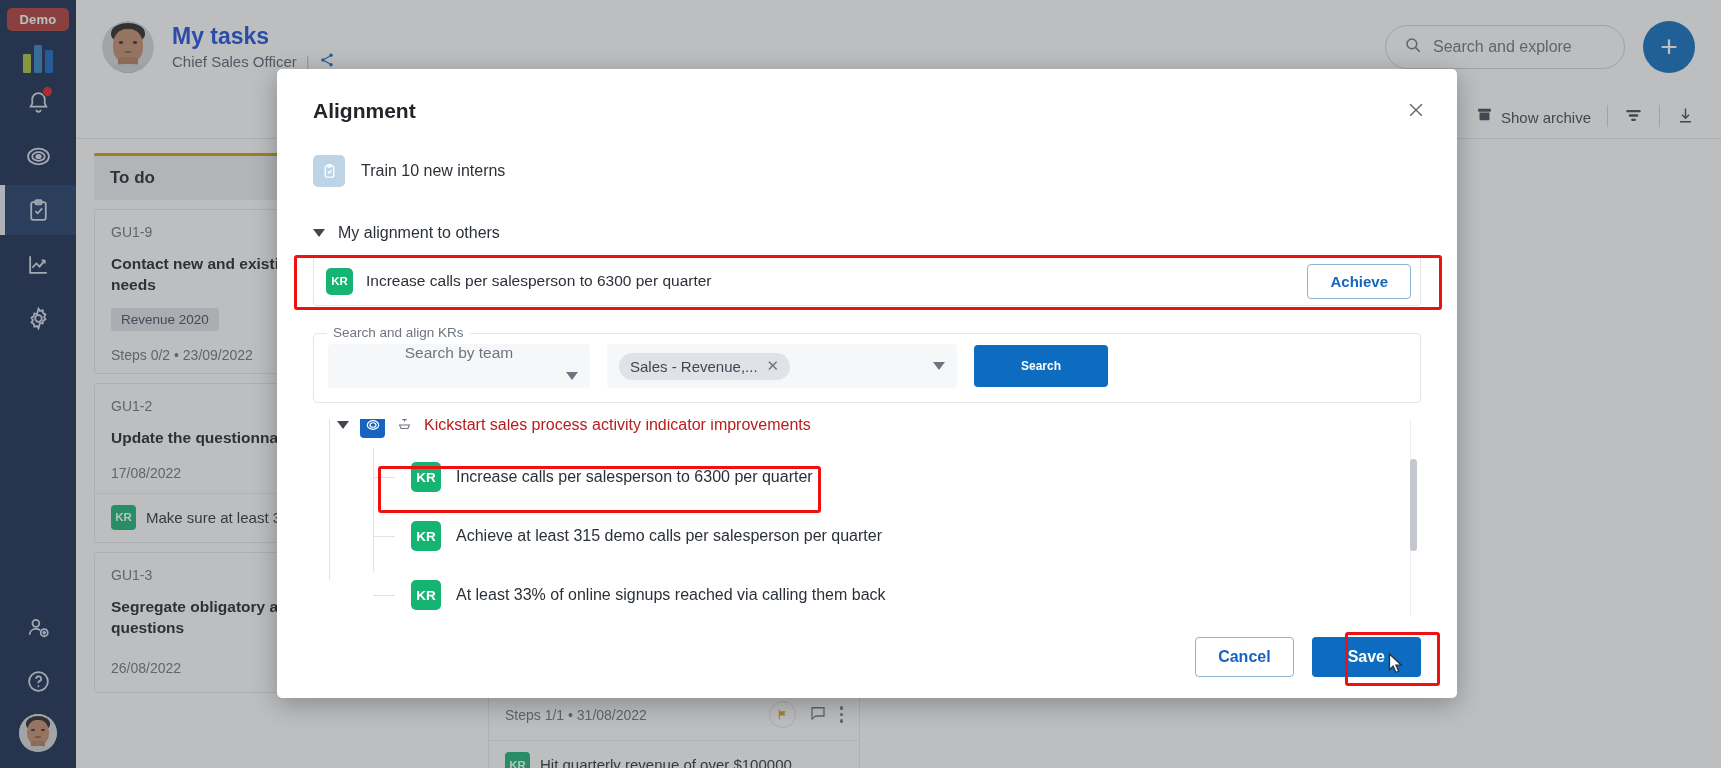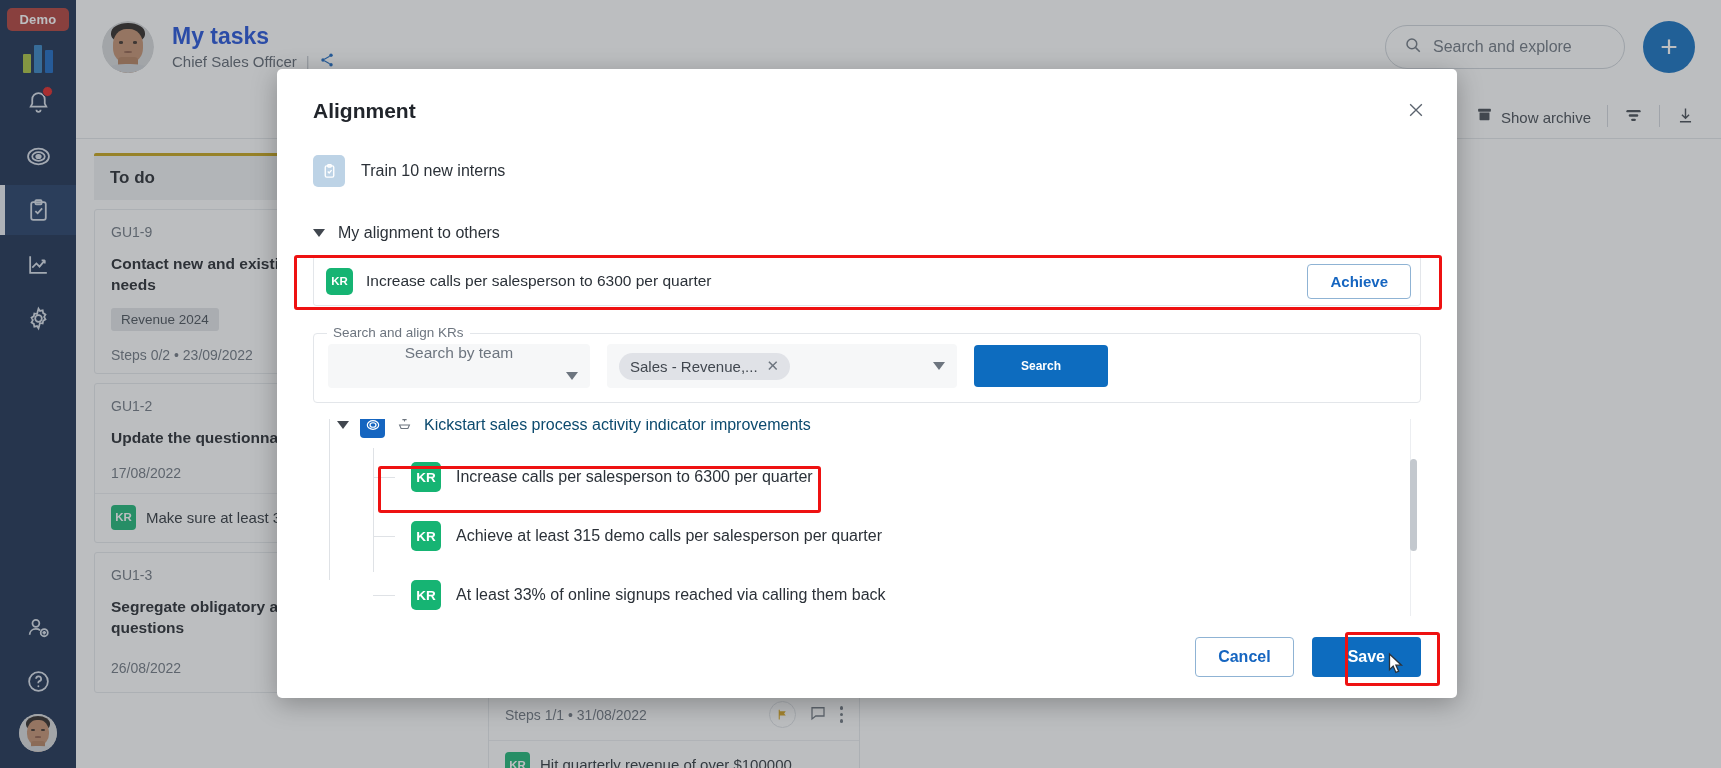--- a/index.html
+++ b/index.html
@@ -219,21 +219,21 @@
   .results {
     margin-top: 16px; flex: 1 1 auto; position: relative; overflow: hidden;
   }
   .tree { position: relative; padding-left: 16px; }
   .tree:before {
     content: ""; position: absolute; left: 16px; top: 0; bottom: 34px;
     width: 1px; background: #dfe2e6;
   }
   .tree-root {
     display: flex; align-items: center; gap: 11px;
-    font-size: 16px; color: #0c4a6e; height: 24px; margin-top: -6px;
+    font-size: 16px; color: #b91c1c; height: 24px; margin-top: -6px;
     position: relative; padding-left: 8px;
   }
   .root-ico {
     width: 25px; height: 25px; border-radius: 4px; background: #1565c0;
     display: flex; align-items: center; justify-content: center; flex: 0 0 25px;
   }
   .tree-children { position: relative; margin-left: 44px; padding-left: 38px; }
   .tree-children:before {
     content: ""; position: absolute; left: 0; top: -10px; bottom: 42px;
     width: 1px; background: #dfe2e6;
@@ -437,21 +437,21 @@
       </div>
 
       <div class="board">
 
         <div class="col">
           <div class="col-head">To do</div>
 
           <div class="card">
             <div class="card-id">GU1-9</div>
             <div class="card-title">Contact new and existing clients to discuss needs</div>
-            <div class="tag">Revenue 2024</div>
+            <div class="tag">Revenue 2020</div>
             <div class="card-foot">
               <span>Steps 0/2 • 23/09/2022</span>
             </div>
           </div>
 
           <div class="card">
             <div class="card-id">GU1-2</div>
             <div class="card-title">Update the questionnaire</div>
             <div class="card-foot">
               <span>17/08/2022</span>

